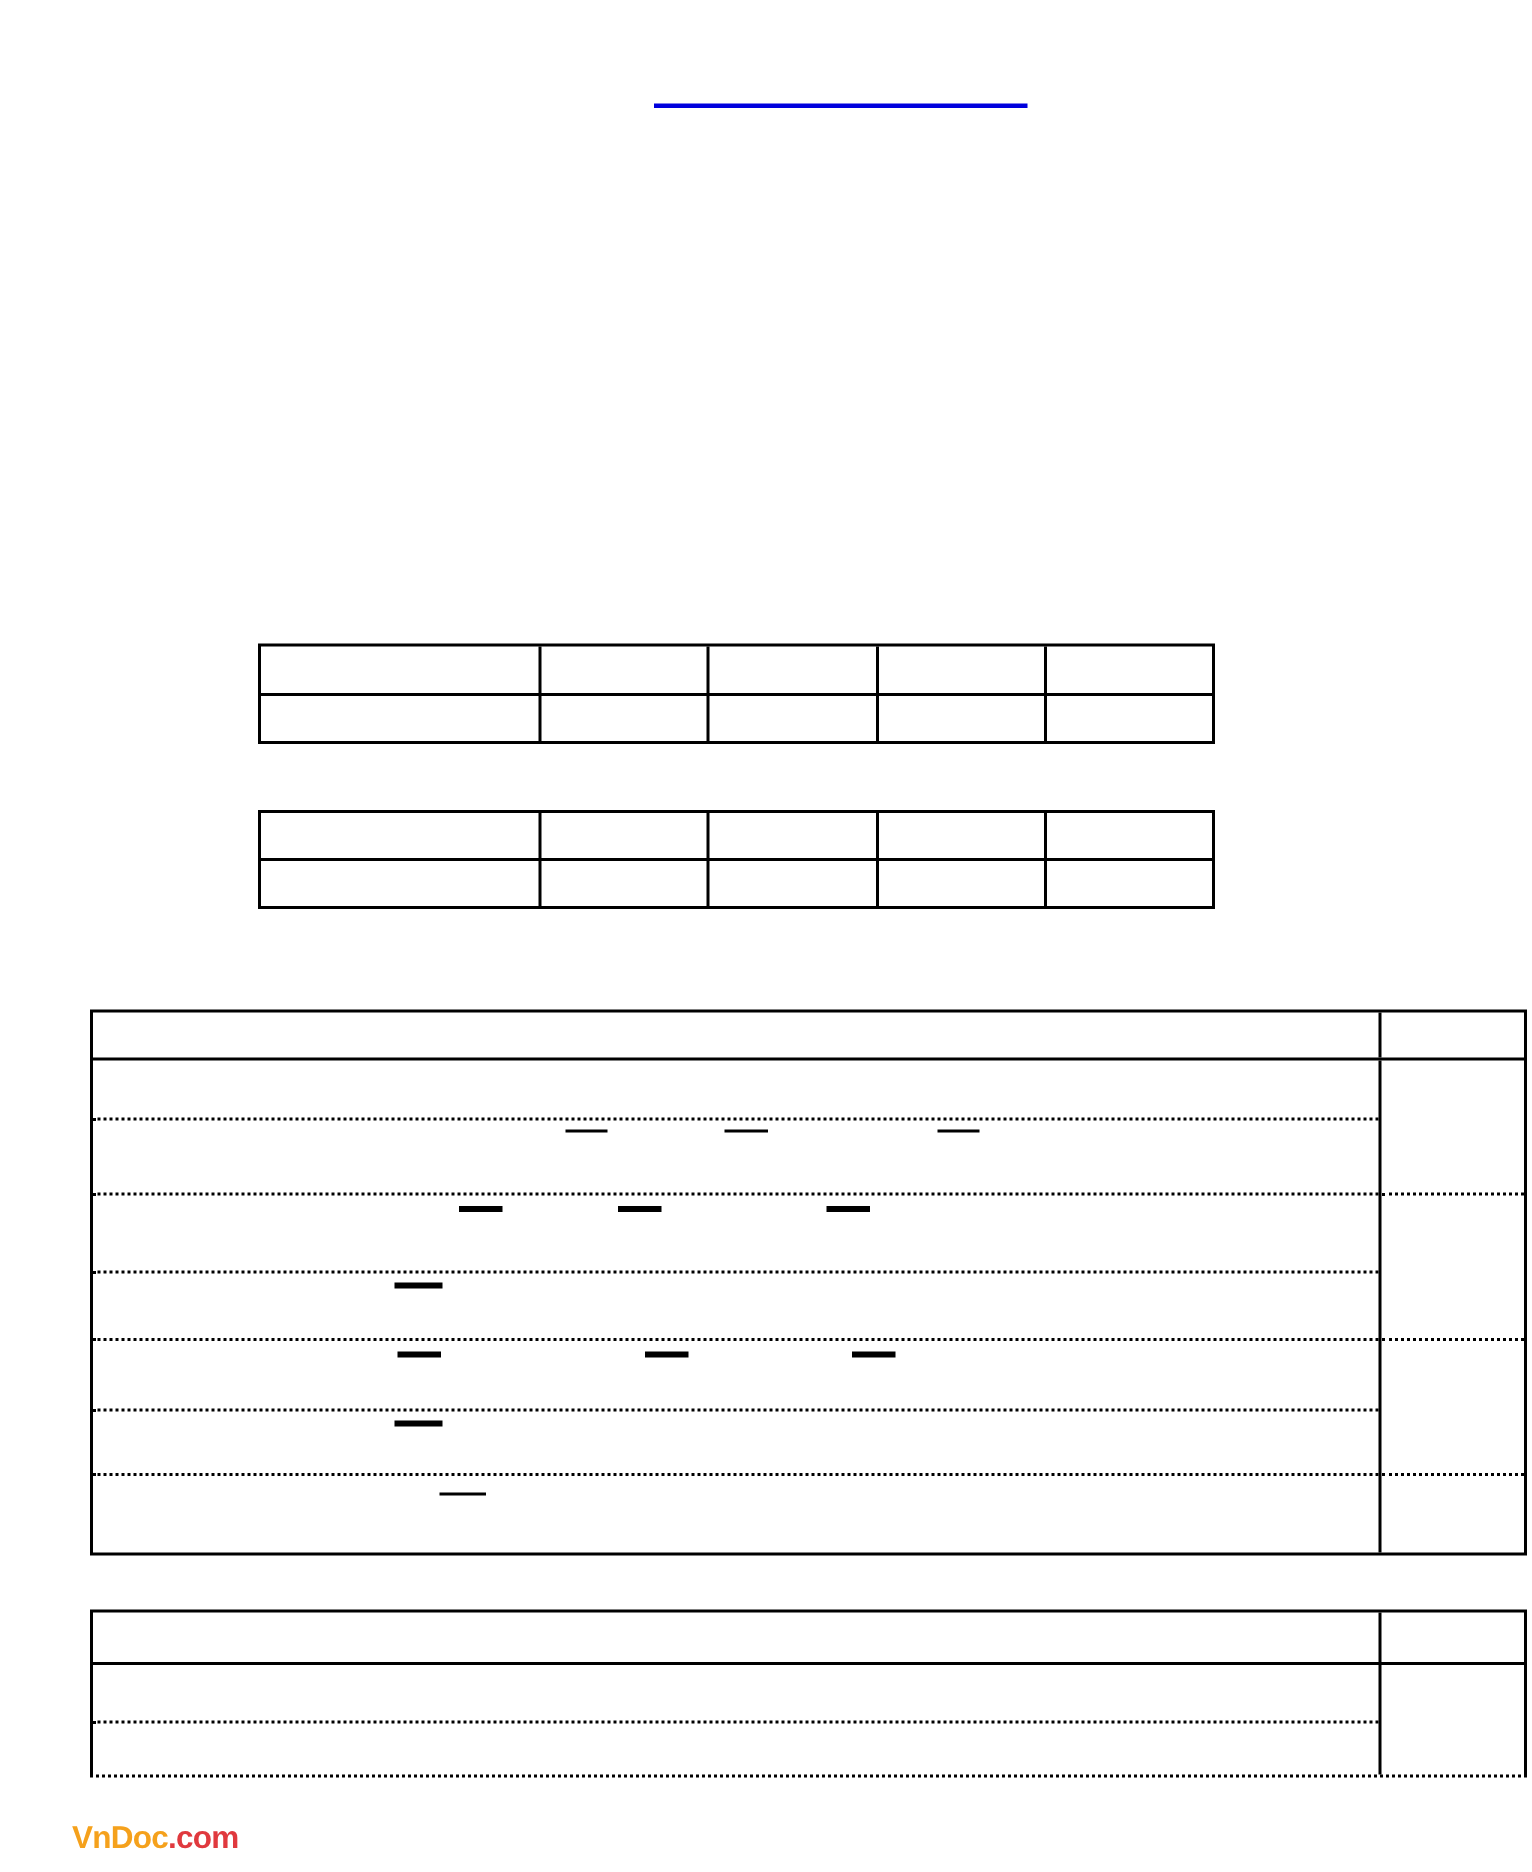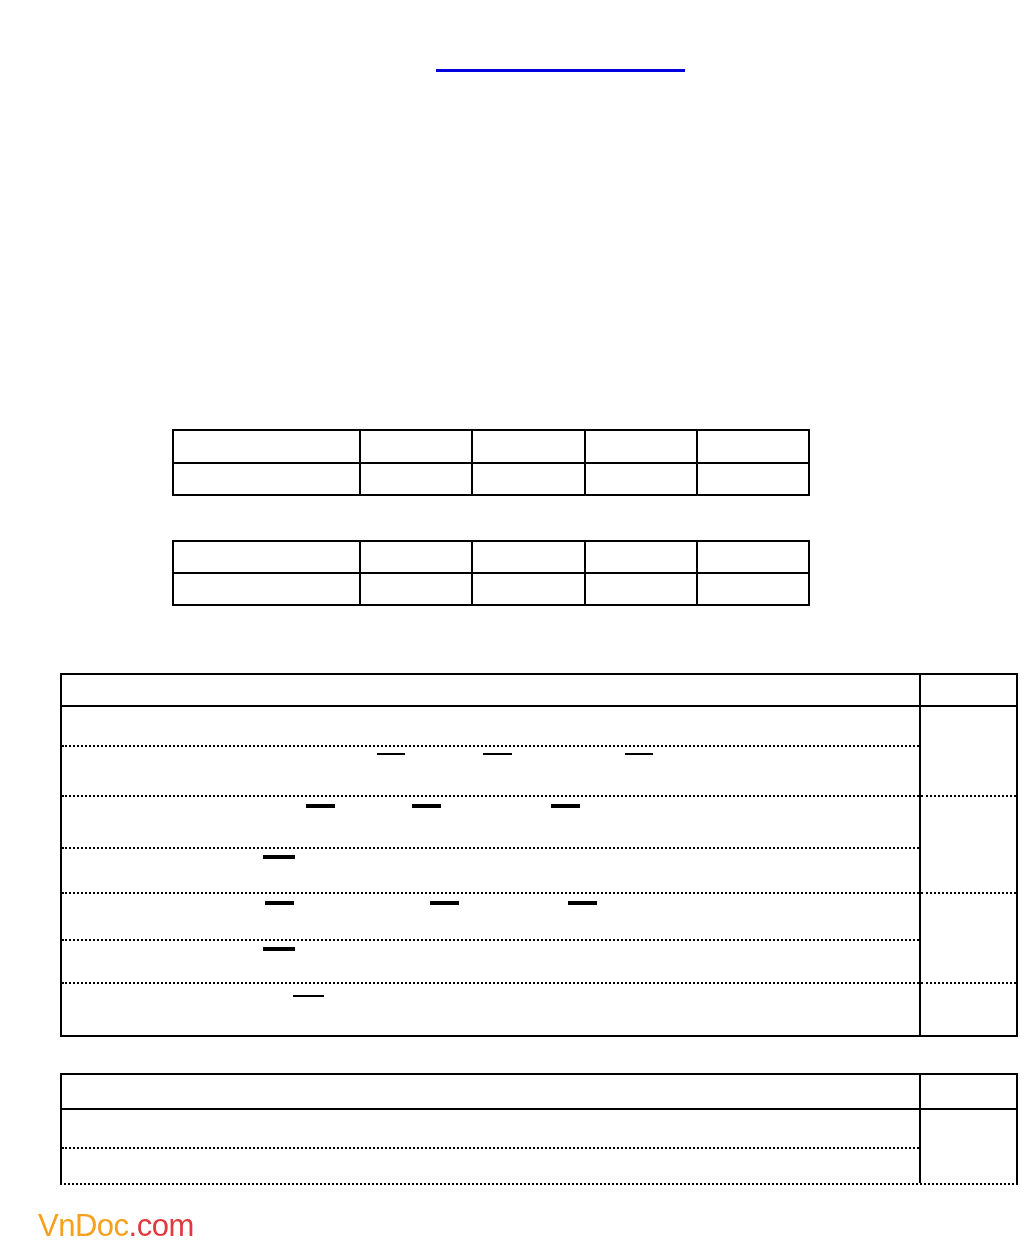--- a/index.html
+++ b/index.html
@@ -60,21 +60,21 @@
   .bb-body{flex:1;display:flex;min-height:0}
   .bb-left{width:859px;box-sizing:border-box;border-right:2px solid #000;display:flex;flex-direction:column}
   .bb-left .cell:nth-child(1){height:39px;box-sizing:border-box;border-bottom:2px dotted #000}
   .bb-left .cell:nth-child(2){flex:1}
   .bb-right{flex:1}
 
   
   .fraction-bar{position:absolute;background:#000}
 
   
-  .logo{position:absolute;left:38px;top:1209px;font-weight:normal;font-size:31px;
+  .logo{position:absolute;left:48px;top:1209px;font-weight:bold;font-size:21px;
     letter-spacing:-0.5px;white-space:nowrap;line-height:34px}
 </style>
 </head>
 <body>
 
 <div id="page">
 
   <a class="top-rule" id="top-rule" href="#" style="left: 436px; top: 69px; width: 249px; height: 3px; background: rgb(0, 0, 221);"></a>
 
   <div class="small-table" id="small-table-1">

